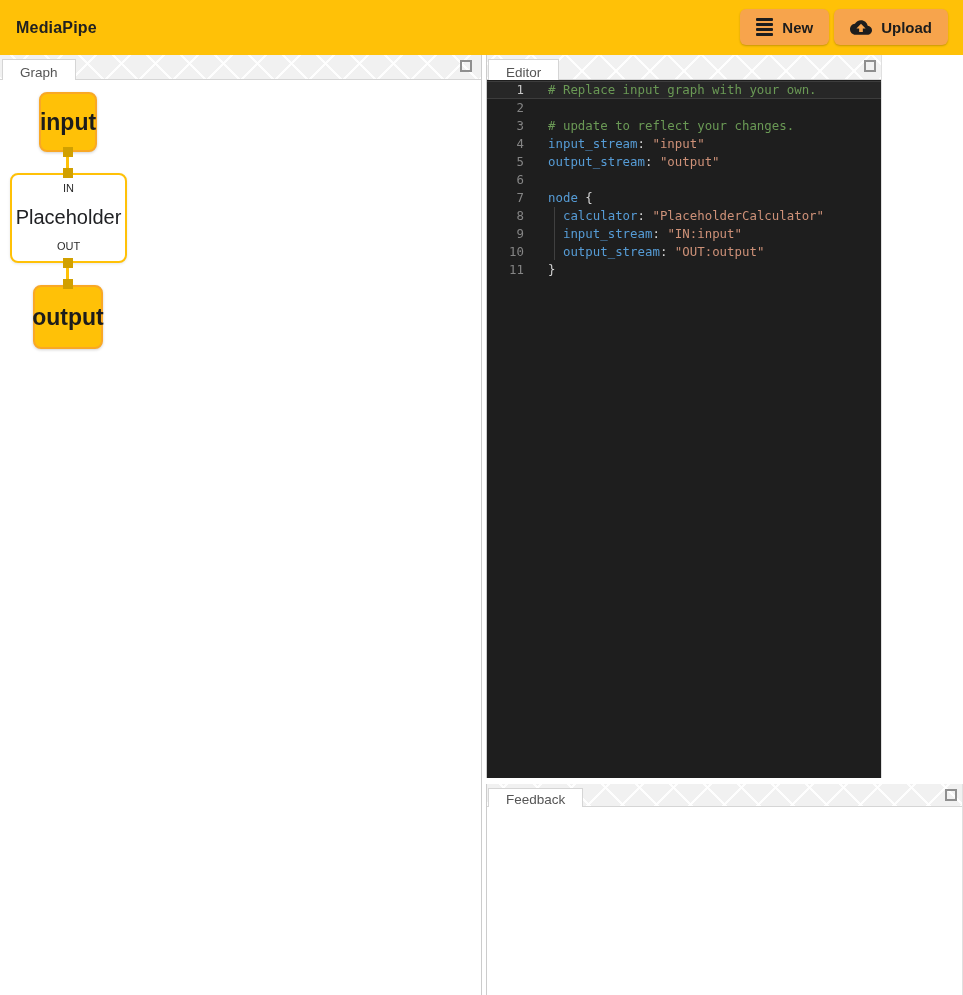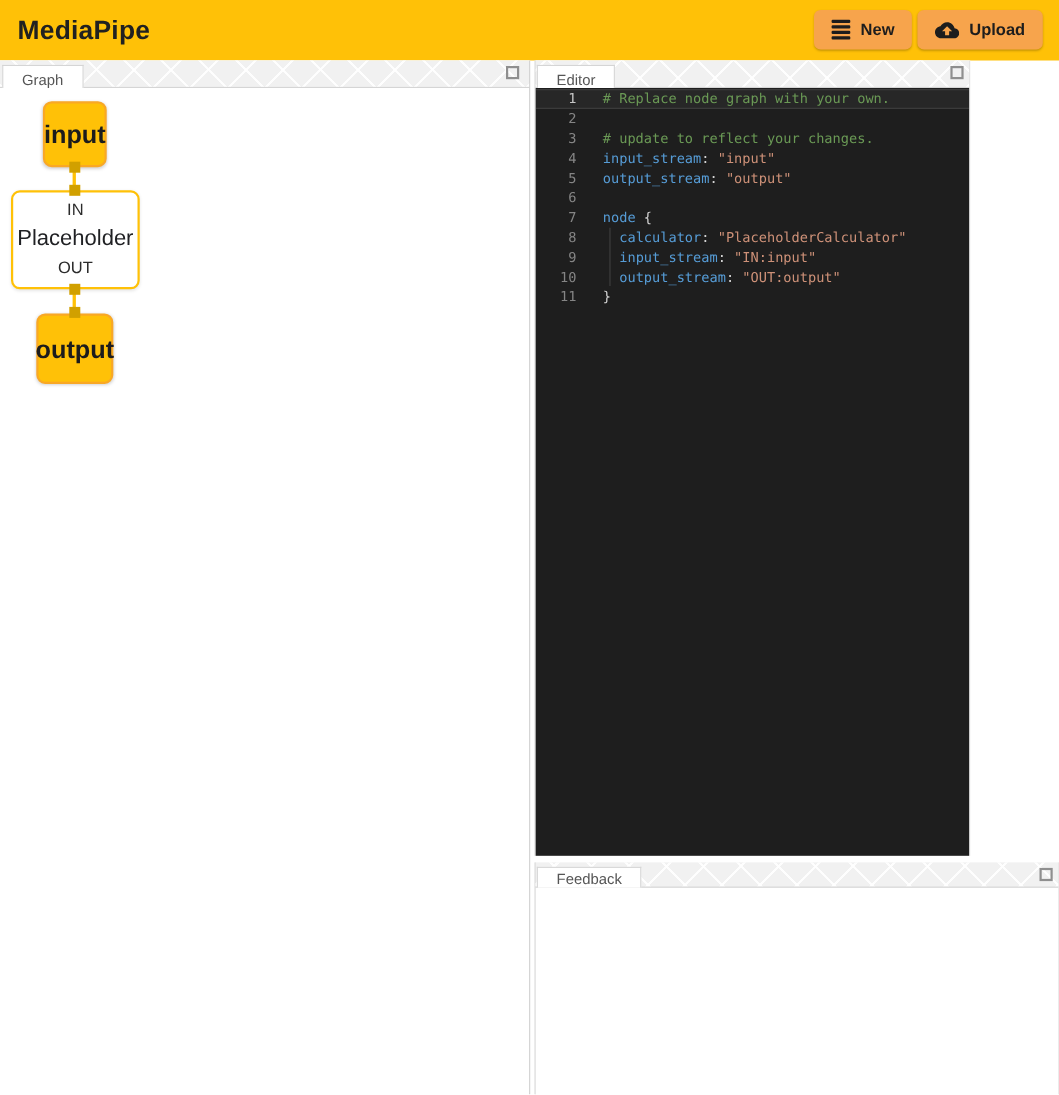--- a/index.html
+++ b/index.html
@@ -4,21 +4,21 @@
 <style>
   * { box-sizing: border-box; margin: 0; padding: 0; }
   html,body { width:963px; height:995px; overflow:hidden; }
   body { font-family:"Liberation Sans", sans-serif; background:#fff; }
 
   .app { position:relative; width:963px; height:995px; background:#fff; }
 
   
   .header { position:absolute; left:0; top:0; width:963px; height:55px;
             background:var(--header-bg); display:flex; align-items:center; }
-  .header-title { margin-left:16px; font-size:24px; font-weight:bold; color:#212121; letter-spacing:.2px; }
+  .header-title { margin-left:16px; font-size:16px; font-weight:bold; color:#212121; letter-spacing:.2px; }
   .header-buttons { position:absolute; right:15px; top:9px; display:flex; gap:5px; }
   .hbtn { height:36px; padding:0 16px; border:none; border-radius:6px;
           background:var(--button-bg); color:#1d1d1d; font-family:inherit;
           font-size:15px; font-weight:600; display:flex; align-items:center; gap:9px;
           box-shadow:0 1px 2px rgba(0,0,0,.22); cursor:pointer; }
   .icon-lines { display:inline-flex; flex-direction:column; gap:2.5px; width:17px; }
   .icon-lines span { display:block; height:2.5px; background:#1d1d1d; border-radius:1px; }
   .icon-cloud svg { display:block; }
 
   
@@ -50,21 +50,21 @@
   .gnode { position:absolute; border-radius:8px; display:flex; align-items:center; justify-content:center;
            cursor:pointer; }
   .gnode-filled { background:var(--node-fill); border:2px solid var(--node-border);
                   font-size:23px; font-weight:bold; color:#1c1c1c;
                   box-shadow:0 1px 3px rgba(0,0,0,.18); }
   .node-input  { left:39px; top:12px;  width:58px; height:60px; }
   .node-output { left:33px; top:205px; width:70px; height:64px; }
   .node-placeholder { left:10px; top:93px; width:117px; height:90px;
            background:#fff; border:2px solid var(--node-fill); border-radius:8px;
            box-shadow:0 1px 3px rgba(0,0,0,.10); }
-  .ph-port { position:absolute; left:0; right:0; text-align:center; font-size:15px; color:#2b2b2b; }
+  .ph-port { position:absolute; left:0; right:0; text-align:center; font-size:11px; color:#2b2b2b; }
   .ph-in  { top:7px; }
   .ph-out { bottom:9px; }
   .ph-label { position:absolute; left:0; right:0; top:31px; text-align:center;
               font-size:20px; font-weight:500; color:#202124; }
   .edge-line { position:absolute; left:66px; width:3px; background:var(--node-fill); }
   .edge-sq   { position:absolute; left:63px; width:10px; height:10px; background:var(--connector); z-index:3; }
   .el1 { top:72px;  height:26px; }
   .el2 { top:183px; height:22px; }
   .sq1 { top:67px; } .sq2 { top:88px; } .sq3 { top:178px; } .sq4 { top:199px; }
 
@@ -156,21 +156,21 @@
 
   <div class="panel editor-panel">
     <div class="tabbar">
       <div class="tab" style="left:1px;">
         <span>Editor</span>
       </div>
       <div class="maxicon"></div>
     </div>
     <div class="editor-content">
       <div>
-          <div class="code-line active"><div class="line-number">1</div><div class="line-text"><span class="tok-comment"># Replace node graph with your own.</span></div></div>
+          <div class="code-line active"><div class="line-number">1</div><div class="line-text"><span class="tok-comment"># Replace input graph with your own.</span></div></div>
           <div class="code-line"><div class="line-number">2</div></div>
           <div class="code-line"><div class="line-number">3</div><div class="line-text"><span class="tok-comment"># update to reflect your changes.</span></div></div>
           <div class="code-line"><div class="line-number">4</div><div class="line-text"><span class="tok-key">input_stream</span><span class="tok-punct">: </span><span class="tok-string">"input"</span></div></div>
           <div class="code-line"><div class="line-number">5</div><div class="line-text"><span class="tok-key">output_stream</span><span class="tok-punct">: </span><span class="tok-string">"output"</span></div></div>
           <div class="code-line"><div class="line-number">6</div><div class="line-text"></div></div>
           <div class="code-line"><div class="line-number">7</div><div class="line-text"><span class="tok-key">node</span><span class="tok-punct"> {</span></div></div>
           <div class="code-line"><div class="line-number">8</div><div class="line-text"><span class="tok-plain">  </span><span class="tok-key">calculator</span><span class="tok-punct">: </span><span class="tok-string">"PlaceholderCalculator"</span></div></div>
           <div class="code-line"><div class="line-number">9</div><div class="line-text"><span class="tok-plain">  </span><span class="tok-key">input_stream</span><span class="tok-punct">: </span><span class="tok-string">"IN:input"</span></div></div>
           <div class="code-line"><div class="line-number">10</div><div class="line-text"><span class="tok-plain">  </span><span class="tok-key">output_stream</span><span class="tok-punct">: </span><span class="tok-string">"OUT:output"</span></div></div>
           <div class="code-line"><div class="line-number">11</div><div class="line-text"><span class="tok-punct">}</span></div></div>

